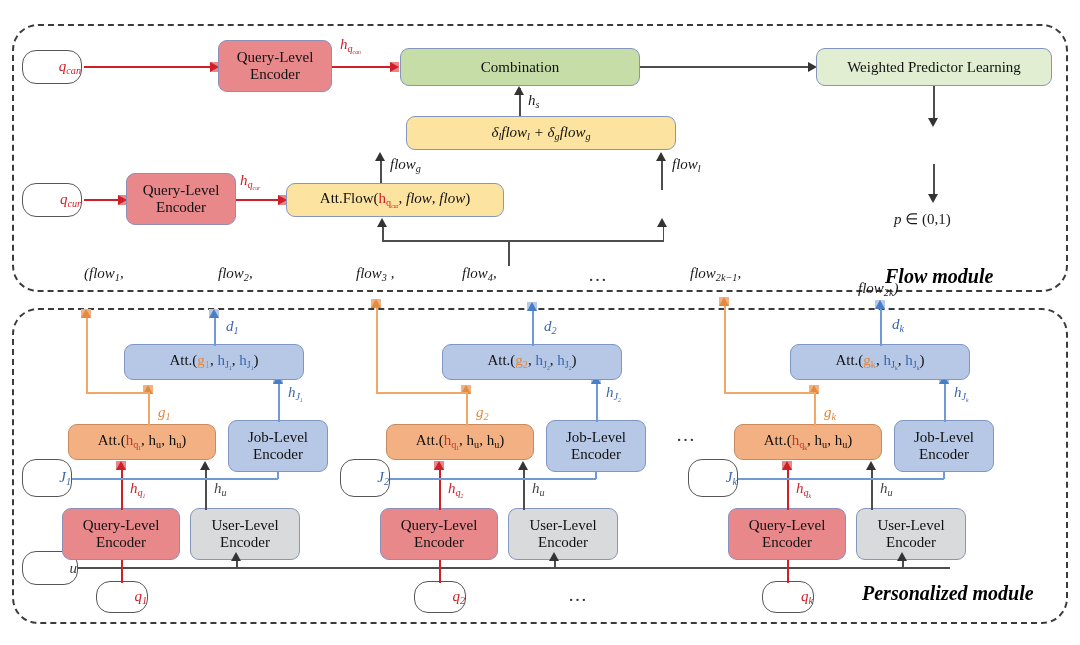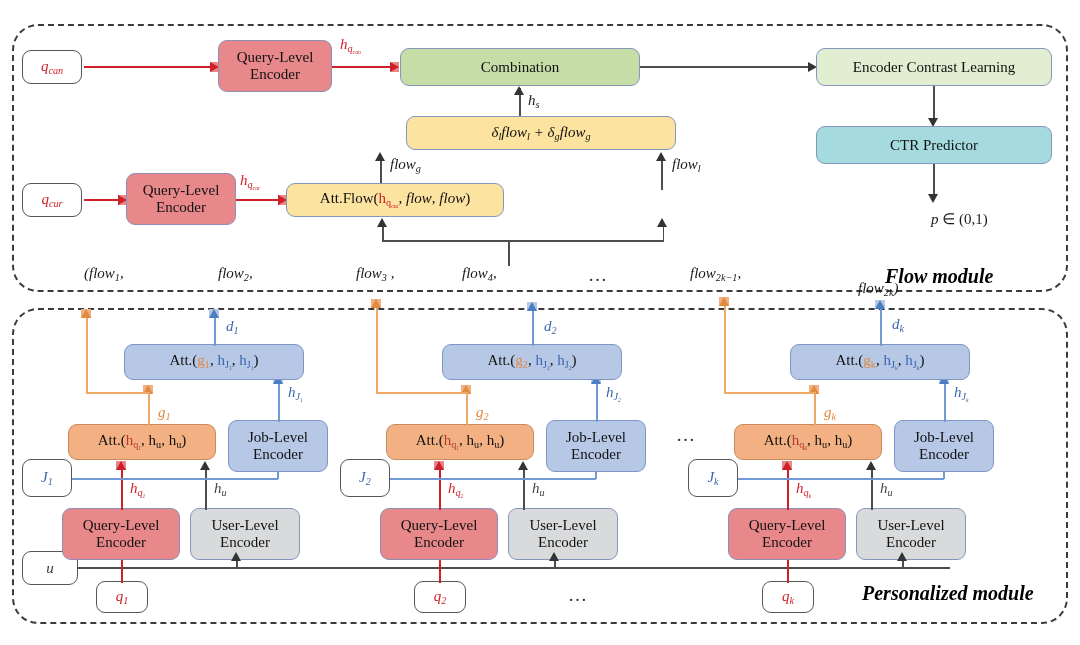--- a/index.html
+++ b/index.html
@@ -46,22 +46,22 @@
   .green{background:#c7dda8;border-color:#8596bd;}
   .lightgreen{background:#e1eed2;border-color:#8596bd;}
   .teal{background:#a5dbdf;border-color:#8596bd;}
   .blue{background:#b6c8e6;border-color:#7e96c4;}
   .orange{background:#f3b183;border-color:#c98a5d;}
   .gray{background:#d9dadb;border-color:#8596bd;}
 
   
   .chip{
     position:absolute;box-sizing:border-box;
-    background:#fff;border:1.6px solid #565656;border-radius:9px;
-    display:flex;align-items:center;justify-content:center;
+    background:#fff;border:1.6px solid #565656;border-radius:14px;
+    display:flex;align-items:center;justify-content:flex-end;
     font-family:"Liberation Serif", serif;
     font-style:italic;font-size:15px;
   }
   .chip.redtxt{color:#cf2027;}
   .chip.bluetxt{color:#3c66ac;}
   .chip.graytxt{color:#3a3a3a;}
 
   
   .lbl{
     position:absolute;white-space:nowrap;
@@ -122,33 +122,30 @@
   <div class="lbl red" style="left:340px;top:36px;">h<sub>q<span class="sub2">can</span></sub></div>
 
   <div class="node green" style="left:400px;top:48px;width:240px;height:38px;">
     <span>Combination</span>
   </div>
 
   <div class="ln h" style="left:640px;top:66px;width:170px;"></div>
   <div class="arw right" style="left:808px;top:61.5px;"></div>
 
   <div class="node lightgreen" style="left:816px;top:48px;width:236px;height:38px;">
-    <span>Encoder Contrast Learning</span>
+    <span>Weighted Predictor Learning</span>
   </div>
 
   <div class="ln v" style="left:933px;top:86px;height:34px;"></div>
   <div class="arw down" style="left:928px;top:118px;"></div>
 
-  <div class="node teal" style="left:816px;top:126px;width:236px;height:38px;">
-    <span>CTR Predictor</span>
-  </div>
 
   <div class="ln v" style="left:933px;top:164px;height:32px;"></div>
   <div class="arw down" style="left:928px;top:194px;"></div>
-  <div class="lbl" style="left:931px;top:210px;font-style:normal;">
+  <div class="lbl" style="left:894px;top:210px;font-style:normal;">
     <span class="mathit">p</span> ∈ (0,1)
   </div>
 
   <div class="ln v" style="left:519px;top:88px;height:28px;"></div>
   <div class="arw up" style="left:514px;top:86px;"></div>
   <div class="lbl" style="left:528px;top:92px;">h<sub>s</sub></div>
 
   <div class="node yellow" style="left:406px;top:116px;width:270px;height:34px;">
     <span class="mathit">δ<sub>l</sub><span class="mathit">flow</span><sub>l</sub> + δ<sub>g</sub><span class="mathit">flow</span><sub>g</sub></span>
   </div>

